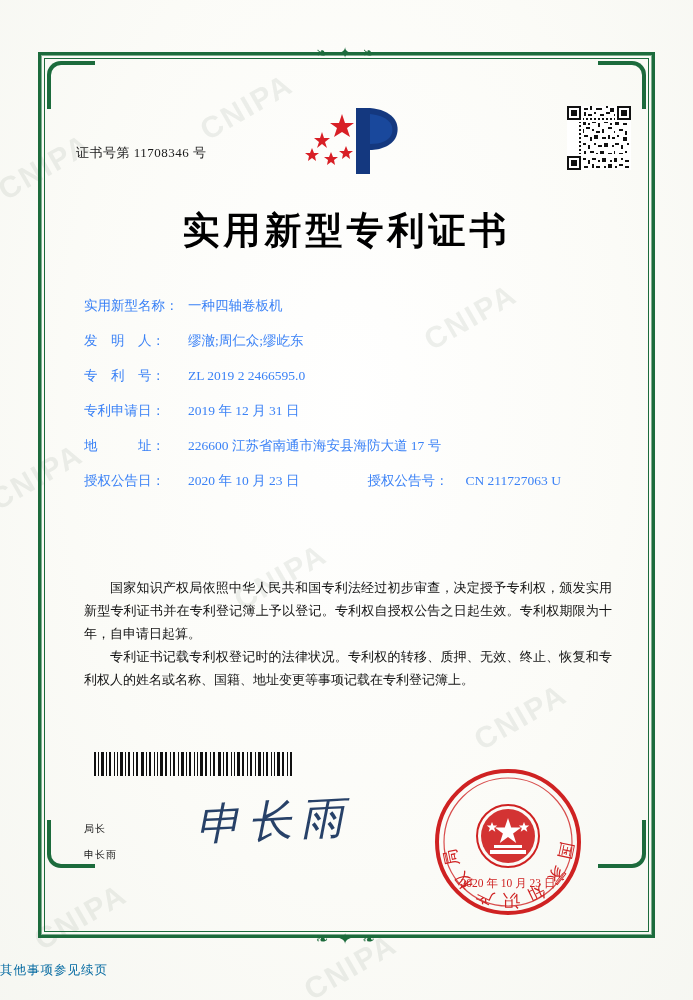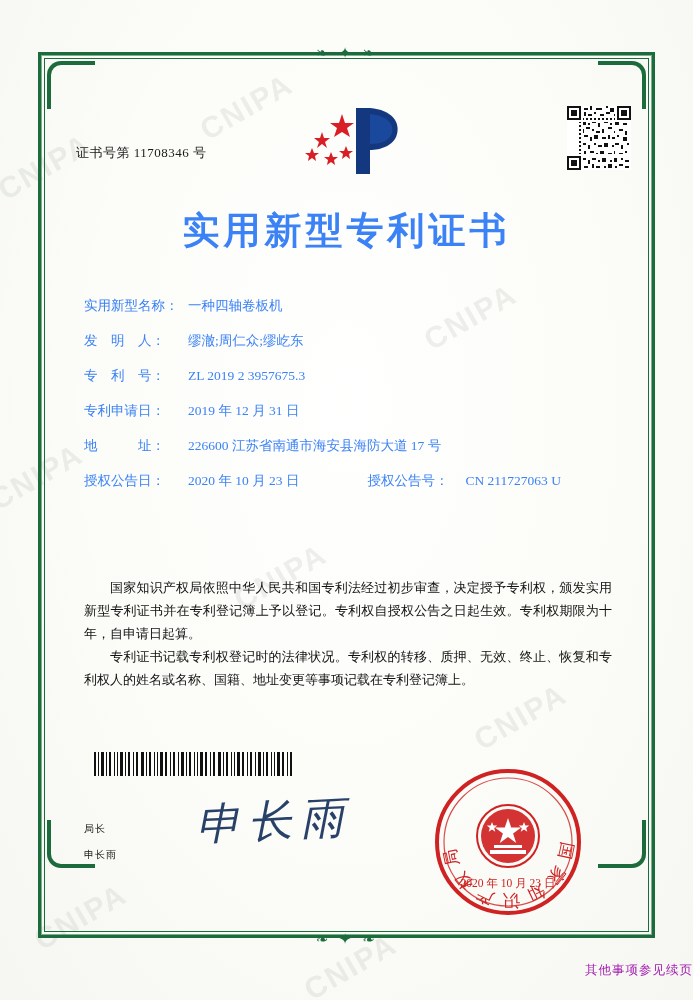--- a/index.html
+++ b/index.html
@@ -120,21 +120,21 @@
 
   
   .doc-title {
     position: absolute;
     left: 0; right: 0;
     top: 206px;
     text-align: center;
     font-size: 37px;
     font-weight: bold;
     letter-spacing: 4px;
-    color: #3b82f6;
+    color: #000000;
     font-family: Liberation Sans, sans-serif;
   }
 
   
   .fields {
     position: absolute;
     left: 84px;
     top: 288px;
     width: 530px;
     font-size: 13.5px;
@@ -227,23 +227,23 @@
     left: 0; right: 0;
     top: 924px;
     text-align: center;
     font-size: 12px;
     color: #111;
   }
   .footnote {
     position: absolute;
     left: 0; right: 0;
     top: 962px;
-    text-align: right;
+    text-align: left;
     font-size: 12.5px;
-    color: #a21caf;
+    color: #0369a1;
     letter-spacing: 1px;
   }
 
   .seal-char {
     font-family: "DejaVu Serif", serif;
     fill: #cf2222;
   }
 </style>
 </head>
 <body>
@@ -412,21 +412,21 @@
 
     <div class="field-row">
       <span class="field-label">实用新型名称：</span><span class="field-value">一种四轴卷板机</span>
     </div>
 
     <div class="field-row">
       <span class="field-label">发　明　人：</span><span class="field-value">缪澈;周仁众;缪屹东</span>
     </div>
 
     <div class="field-row">
-      <span class="field-label">专　利　号：</span><span class="field-value">ZL 2019 2 3957675.3</span>
+      <span class="field-label">专　利　号：</span><span class="field-value">ZL 2019 2 2466595.0</span>
     </div>
 
     <div class="field-row">
       <span class="field-label">专利申请日：</span><span class="field-value">2019 年 12 月 31 日</span>
     </div>
 
 
     <div class="field-row">
       <span class="field-label">地　　　址：</span><span class="field-value">226600 江苏省南通市海安县海防大道 17 号</span>
     </div>

